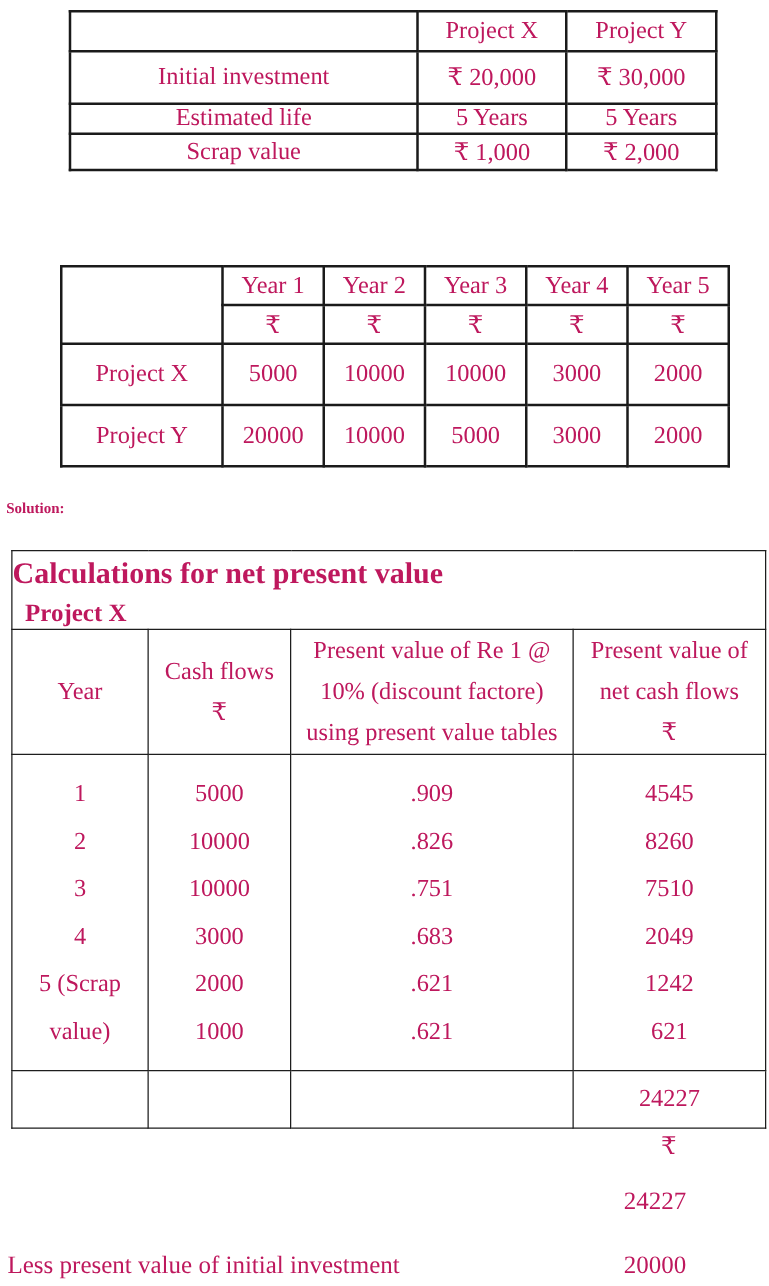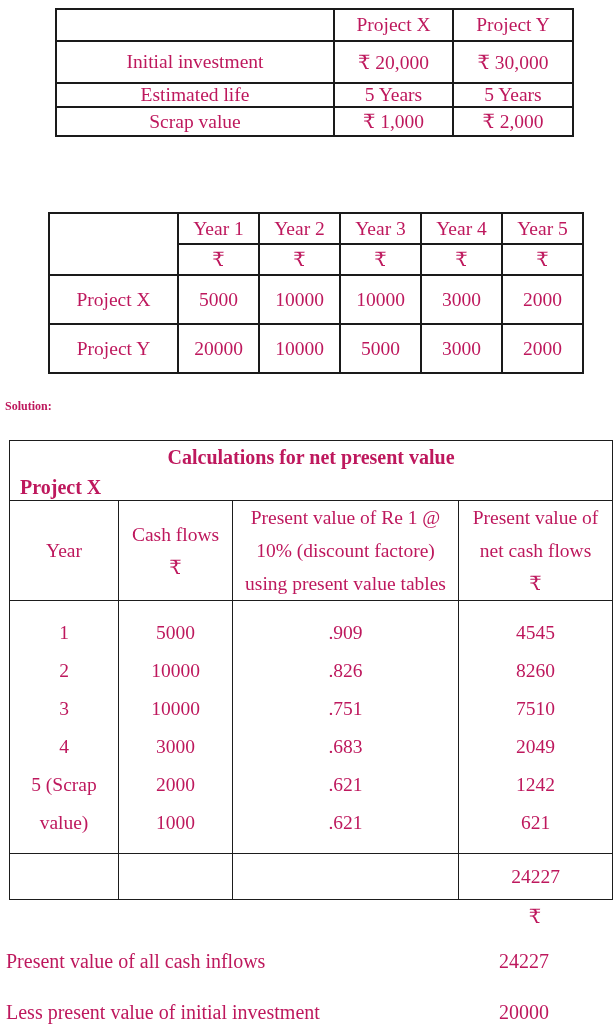--- a/index.html
+++ b/index.html
@@ -22,21 +22,21 @@
   .t2 { position:absolute; left:48px; top:212px; width:534px; }
   .t2 td { border:2px solid #1a1a1a;margin-top:28px; }
 
   
   .solution { position:absolute; left:5px; top:399px; font-size:12px; font-weight:bold; }
 
   
   .t3 { position:absolute; left:9px; top:440px; width:603px; }
   .t3 td { border:1.5px solid #1d1d1d; }
   .t3 .titlecell { text-align:left; vertical-align:top; padding:5px 0 0 0; }
-  .t3 .title { text-align:center; font-weight:bold; font-size:20px; }
+  .t3 .title { text-align:left; font-weight:bold; font-size:24px; }
   .t3 .subtitle { text-align:left; font-weight:bold; font-size:20px; padding-left:10px; margin-top:7px; }
   .t3 .hcell { line-height:33px; }
   .t3 .dcell { vertical-align:top; padding-top:13px; }
   .dline { height:38px; display:flex; align-items:center; justify-content:center; }
 
   .rupee-below { position:absolute; left:458px; top:905px; width:154px; text-align:center; font-size:19.5px; }
 
   
   .sumrow { position:absolute; left:6px; width:605px; font-size:20px; }
   .sumrow .val { position:absolute; left:482px; width:72px; text-align:center; }
@@ -195,21 +195,20 @@
       <td></td>
       <td></td>
       <td>24227</td>
     </tr>
   </tbody>
     </table>
 
   <div class="rupee-below">₹</div>
 
   <div class="sumrow sr0">
-    <span>Present value of all cash inflows</span>
     <span class="val">24227</span>
   </div>
   <div class="sumrow sr1">
     <span>Less present value of initial investment</span>
     <span class="val">20000</span>
   </div>
 
 </div>
 
 </body></html>

